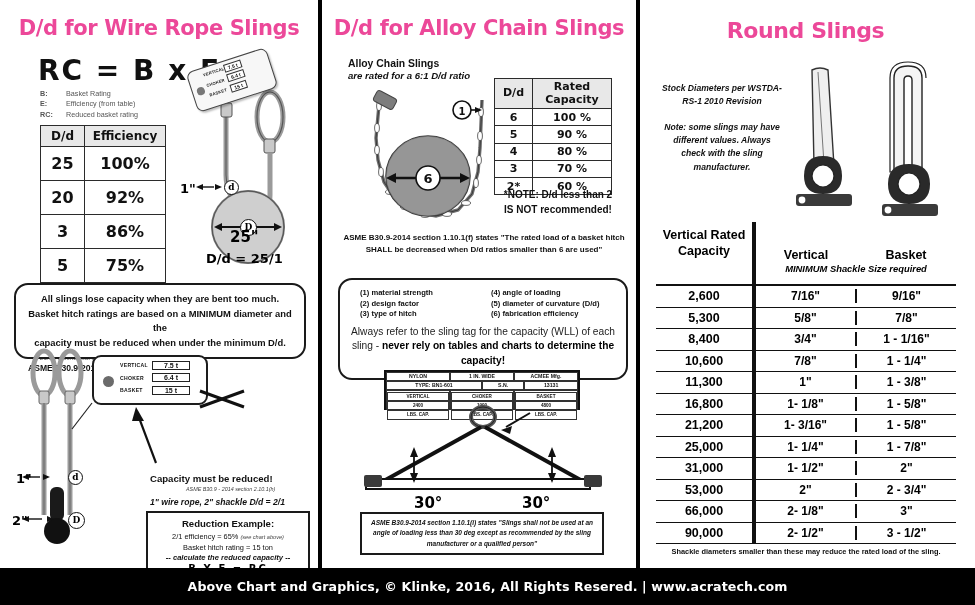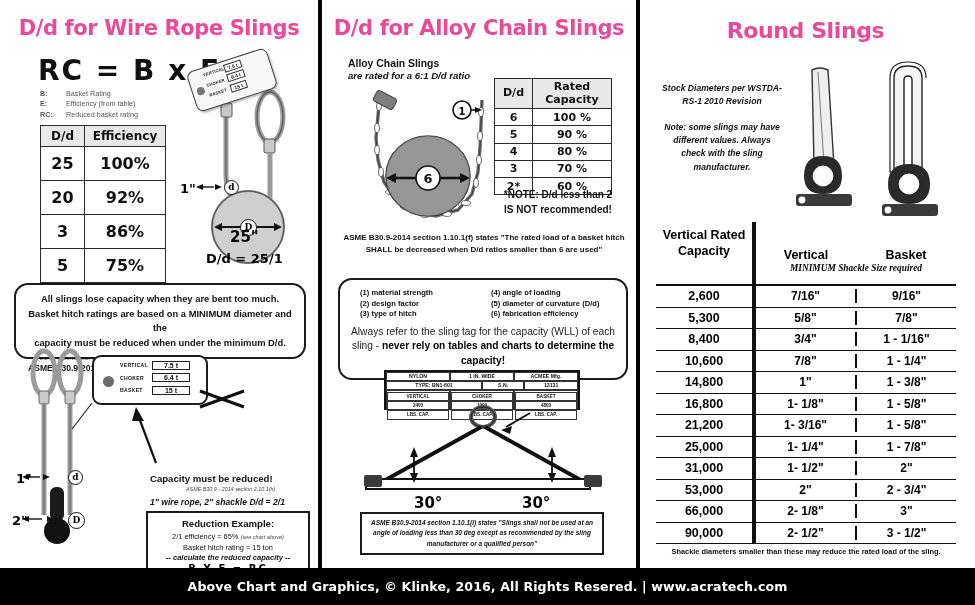--- a/index.html
+++ b/index.html
@@ -162,21 +162,21 @@
   .rs-note .b { font-size: 8.6px; font-weight: bold; font-style: italic; color:#111; line-height:1.55; margin-top: 12px;}
 
   .rs-fig { position: absolute; left: 136px; top: 60px; width: 190px; height: 165px; }
 
   .rs-tbl { position: absolute; left: 16px; top: 222px; width: 300px; }
   .rs-head { display: flex; height: 62px; }
   .rs-head .h1 { width: 96px; text-align:center; font-size:12.5px; font-weight:bold; line-height:1.25; padding-top:6px; }
   .rs-head .hv { flex:1; border-left: 4px solid #111; }
   .rs-head .hrow { display:flex; }
   .rs-head .hc { flex:1; text-align:center; font-size:12.5px; font-weight:bold; padding-top:26px; }
-  .rs-head .hsub { text-align:center; font-size:9.4px; font-weight:bold; font-style:italic; margin-top:1px;font-family:Liberation Serif, serif; }
+  .rs-head .hsub { text-align:center; font-size:9.4px; font-weight:bold; font-style:italic; margin-top:1px; }
   .rs-rows { border-top: 2.5px solid #111; }
   .rs-row { display:flex; border-bottom: 1.6px solid #111; height: 21.5px; align-items:center; }
   .rs-row .c0 { width: 96px; text-align:center; font-size:12.5px; font-weight:bold; }
   .rs-row .cw { flex:1; display:flex; border-left: 4px solid #111; height:100%; align-items:center; }
   .rs-row .c1, .rs-row .c2 { flex:1; text-align:center; font-size:12px; font-weight:bold; }
   .rs-row .c1 { border-right: 2px solid #111; }
   .rs-foot { font-size: 7.4px; font-weight: bold; color:#111; text-align:center; margin-top: 3px; }
 
   
   .footer {
@@ -563,21 +563,21 @@
               </div>
             </div>
             <div class="rs-row">
               <div class="c0">10,600</div>
               <div class="cw">
                 <div class="c1">7/8"</div>
                 <div class="c2">1 - 1/4"</div>
               </div>
             </div>
             <div class="rs-row">
-              <div class="c0">14,800</div>
+              <div class="c0">11,300</div>
               <div class="cw">
                 <div class="c1">1"</div>
                 <div class="c2">1 - 3/8"</div>
               </div>
             </div>
             <div class="rs-row">
               <div class="c0">16,800</div>
               <div class="cw">
                 <div class="c1">1- 1/8"</div>
                 <div class="c2">1 - 5/8"</div>

